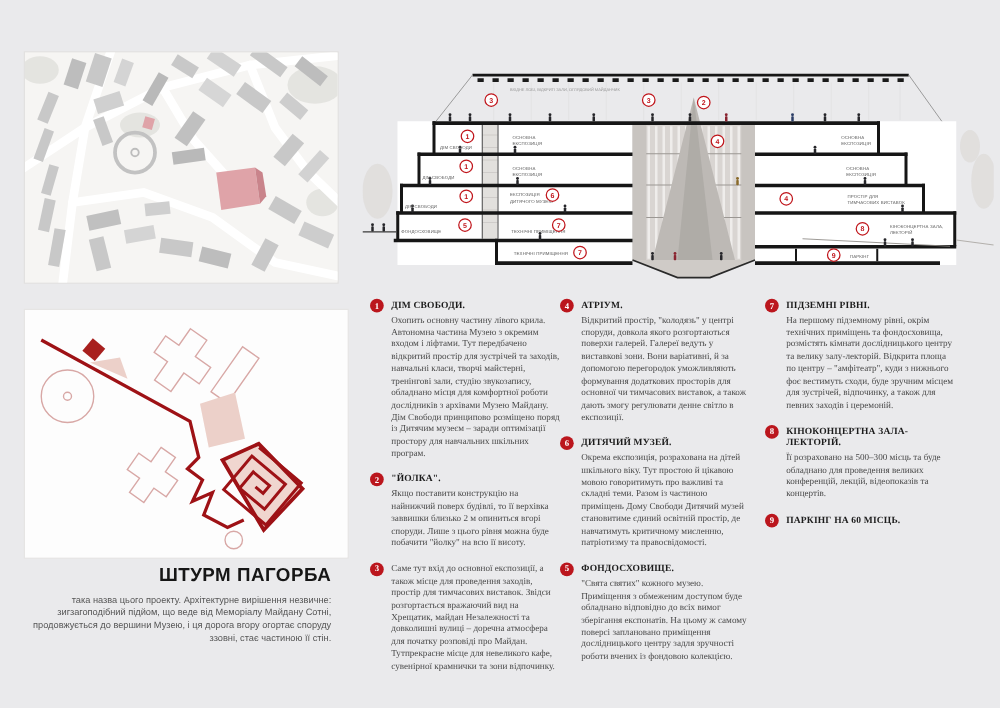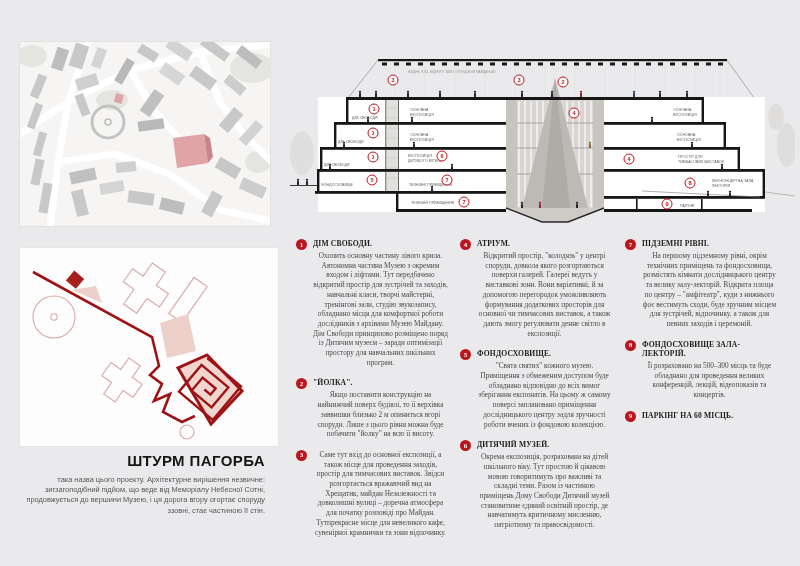--- a/index.html
+++ b/index.html
@@ -15,28 +15,28 @@
                   box-shadow:0 0 0 1px #e6e5e4;}
 
   
   .intro{position:absolute;left:17px;top:452px;width:248px;text-align:right;}
   .intro h1{margin:0 0 6px 0;font-size:15px;letter-spacing:.4px;color:#161616;
             font-weight:bold;text-transform:uppercase;}
   .intro p{margin:0;font-size:7.4px;line-height:1.38;color:#565656;}
 
   
   .legend-col{position:absolute;top:238px;width:152px;}
-  #col1{left:296px;} #col2{left:460px;} #col3{left:625px;}
+  #col1{left:296px;} #col2{left:448px;} #col3{left:612px;}
   .legend-item{position:relative;padding-left:17px;margin-bottom:11px;font-family:Liberation Serif, serif;}
   .legend-num{position:absolute;left:0;top:0;width:11px;height:11px;border-radius:50%;
               background:#bb161d;color:#fff;font-size:7px;font-weight:bold;
               display:flex;align-items:center;justify-content:center;}
   .legend-heading{font-weight:bold;font-size:7.6px;line-height:1.25;color:#1c1c1c;
                   margin:1px 0 2.5px 0;letter-spacing:.15px;}
-  .legend-body{font-size:7.3px;line-height:1.33;color:#4a4a4a;text-align:center;}
+  .legend-body{font-size:7.3px;line-height:1.33;color:#4a4a4a;}
 
   
   svg text{font-family:"Liberation Sans", sans-serif;}
   .room-label{font-size:3.5px;fill:#5a5a5a;letter-spacing:.1px;}
   .roof-label{font-size:3.2px;fill:#999;}
   .marker-text{font-size:5.6px;font-weight:bold;fill:#c0161c;text-anchor:middle;}
 </style>
 </head>
 <body>
 
@@ -352,21 +352,21 @@
       <g>
         <polygon points="187,107 222,143 191,176 158,120" fill="#f0d6cf" stroke="#9e1216" stroke-width="3" stroke-linejoin="miter"></polygon>
         <path transform="translate(190,141) rotate(40)" fill="none" stroke="#9e1216" stroke-width="2.4" d="M -22,-22 L 22,-22 L 22,22 L -22,22 L -22,-13 L 13,-13 L 13,13 L -13,13 L -13,-4 L 4,-4 L 4,4 L -4,4"></path>
       </g>
       <polyline points="13,24 132,89 139,118 130,127 142,136 134,153 150,146 143,164 162,174 175,168" fill="none" stroke="#9e1216" stroke-width="2.6" stroke-linejoin="miter"></polyline>
     </svg>
   </div>
 
   <div class="intro">
     <h1>ШТУРМ ПАГОРБА</h1>
-    <p>така назва цього проекту. Архітектурне вирішення незвичне: зигзагоподібний підйом, що веде від Меморіалу Небесної Сотні, продовжується до вершини Музею, і ця дорога вгору огортає споруду ззовні, стає частиною її стін.</p>
+    <p>така назва цього проекту. Архітектурне вирішення незвичне: зигзагоподібний підйом, що веде від Меморіалу Майдану Сотні, продовжується до вершини Музею, і ця дорога вгору огортає споруду ззовні, стає частиною її стін.</p>
   </div>
 
   <div class="legend-col" id="col1">
 
       <div class="legend-item">
         <span class="legend-num">1</span>
         <div class="legend-heading">ДІМ СВОБОДИ.</div>
         <div class="legend-body">Охопить основну частину лівого крила. Автономна частина Музею з окремим входом і ліфтами. Тут передбачено відкритий простір для зустрічей та заходів, навчальні класи, творчі майстерні, тренінгові зали, студію звукозапису, обладнано місця для комфортної роботи дослідників з архівами Музею Майдану. Дім Свободи принципово розміщено поряд із Дитячим музеєм – заради оптимізації простору для навчальних шкільних програм.</div>
       </div>
 
@@ -383,42 +383,42 @@
     </div>
   <div class="legend-col" id="col2">
 
       <div class="legend-item">
         <span class="legend-num">4</span>
         <div class="legend-heading">АТРІУМ.</div>
         <div class="legend-body">Відкритий простір, "колодязь" у центрі споруди, довкола якого розгортаються поверхи галерей. Галереї ведуть у виставкові зони. Вони варіативні, й за допомогою перегородок уможливляють формування додаткових просторів для основної чи тимчасових виставок, а також дають змогу регулювати денне світло в експозиції.</div>
       </div>
 
       <div class="legend-item">
+        <span class="legend-num">6</span>
+        <div class="legend-heading">ДИТЯЧИЙ МУЗЕЙ.</div>
+        <div class="legend-body">Окрема експозиція, розрахована на дітей шкільного віку. Тут простою й цікавою мовою говоритимуть про важливі та складні теми. Разом із частиною приміщень Дому Свободи Дитячий музей становитиме єдиний освітній простір, де навчатимуть критичному мисленню, патріотизму та правосвідомості.</div>
+      </div>
+
+      <div class="legend-item">
         <span class="legend-num">5</span>
         <div class="legend-heading">ФОНДОСХОВИЩЕ.</div>
         <div class="legend-body">"Свята святих" кожного музею. Приміщення з обмеженим доступом буде обладнано відповідно до всіх вимог зберігання експонатів. На цьому ж самому поверсі заплановано приміщення дослідницького центру задля зручності роботи вчених із фондовою колекцією.</div>
       </div>
-
-      <div class="legend-item">
-        <span class="legend-num">6</span>
-        <div class="legend-heading">ДИТЯЧИЙ МУЗЕЙ.</div>
-        <div class="legend-body">Окрема експозиція, розрахована на дітей шкільного віку. Тут простою й цікавою мовою говоритимуть про важливі та складні теми. Разом із частиною приміщень Дому Свободи Дитячий музей становитиме єдиний освітній простір, де навчатимуть критичному мисленню, патріотизму та правосвідомості.</div>
-      </div>
     </div>
   <div class="legend-col" id="col3">
 
       <div class="legend-item">
         <span class="legend-num">7</span>
         <div class="legend-heading">ПІДЗЕМНІ РІВНІ.</div>
         <div class="legend-body">На першому підземному рівні, окрім технічних приміщень та фондосховища, розмістять кімнати дослідницького центру та велику залу-лекторій. Відкрита площа по центру – "амфітеатр", куди з нижнього фоє вестимуть сходи, буде зручним місцем для зустрічей, відпочинку, а також для певних заходів і церемоній.</div>
       </div>
 
       <div class="legend-item">
         <span class="legend-num">8</span>
-        <div class="legend-heading">ФОНДОСХОВИЩЕ ЗАЛА-ЛЕКТОРІЙ.</div>
+        <div class="legend-heading">КІНОКОНЦЕРТНА ЗАЛА-ЛЕКТОРІЙ.</div>
         <div class="legend-body">Її розраховано на 500–300 місць та буде обладнано для проведення великих конференцій, лекцій, відеопоказів та концертів.</div>
       </div>
 
       <div class="legend-item">
         <span class="legend-num">9</span>
         <div class="legend-heading">ПАРКІНГ НА 60 МІСЦЬ.</div>
       </div>
     </div>
 
 </div>

